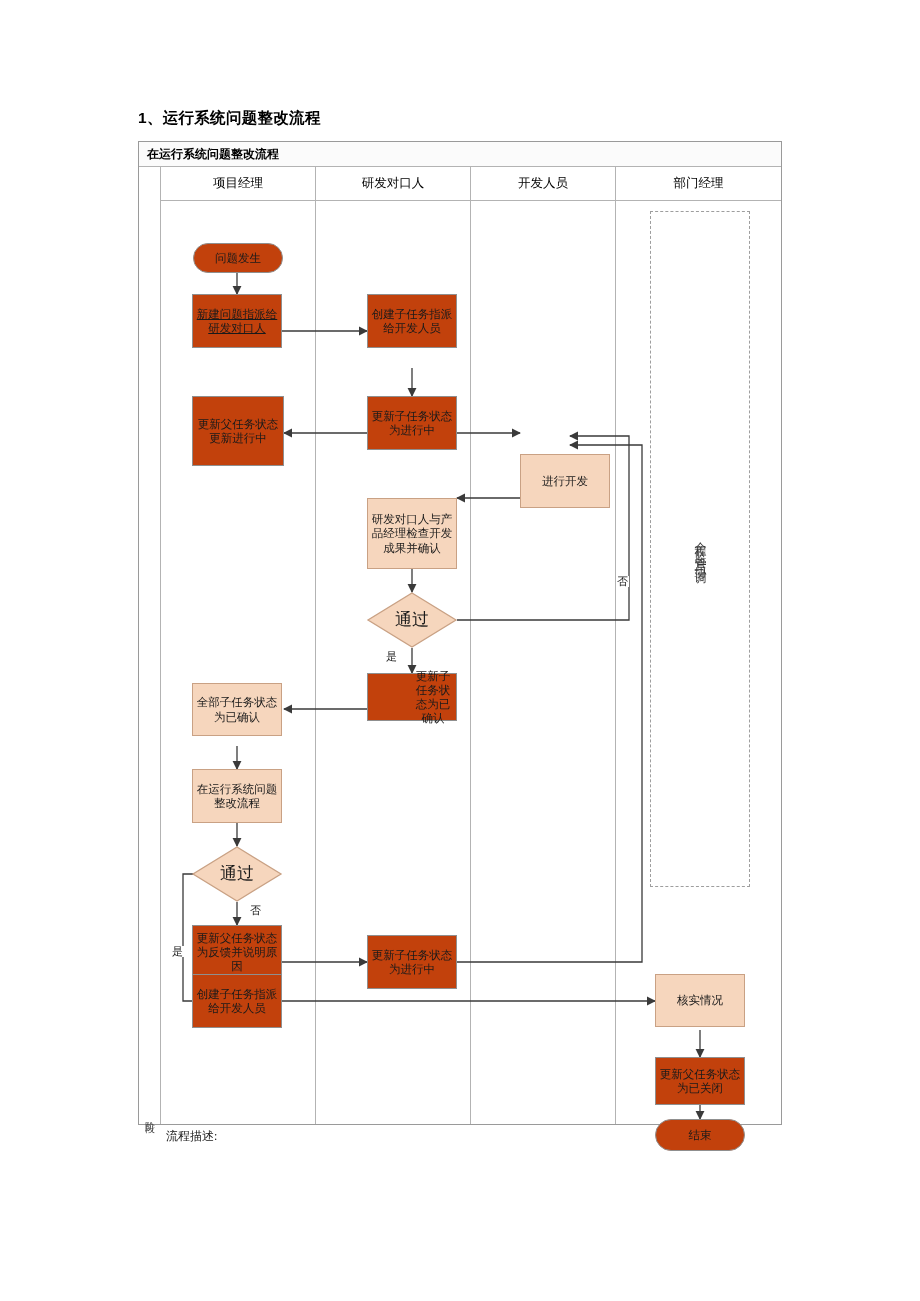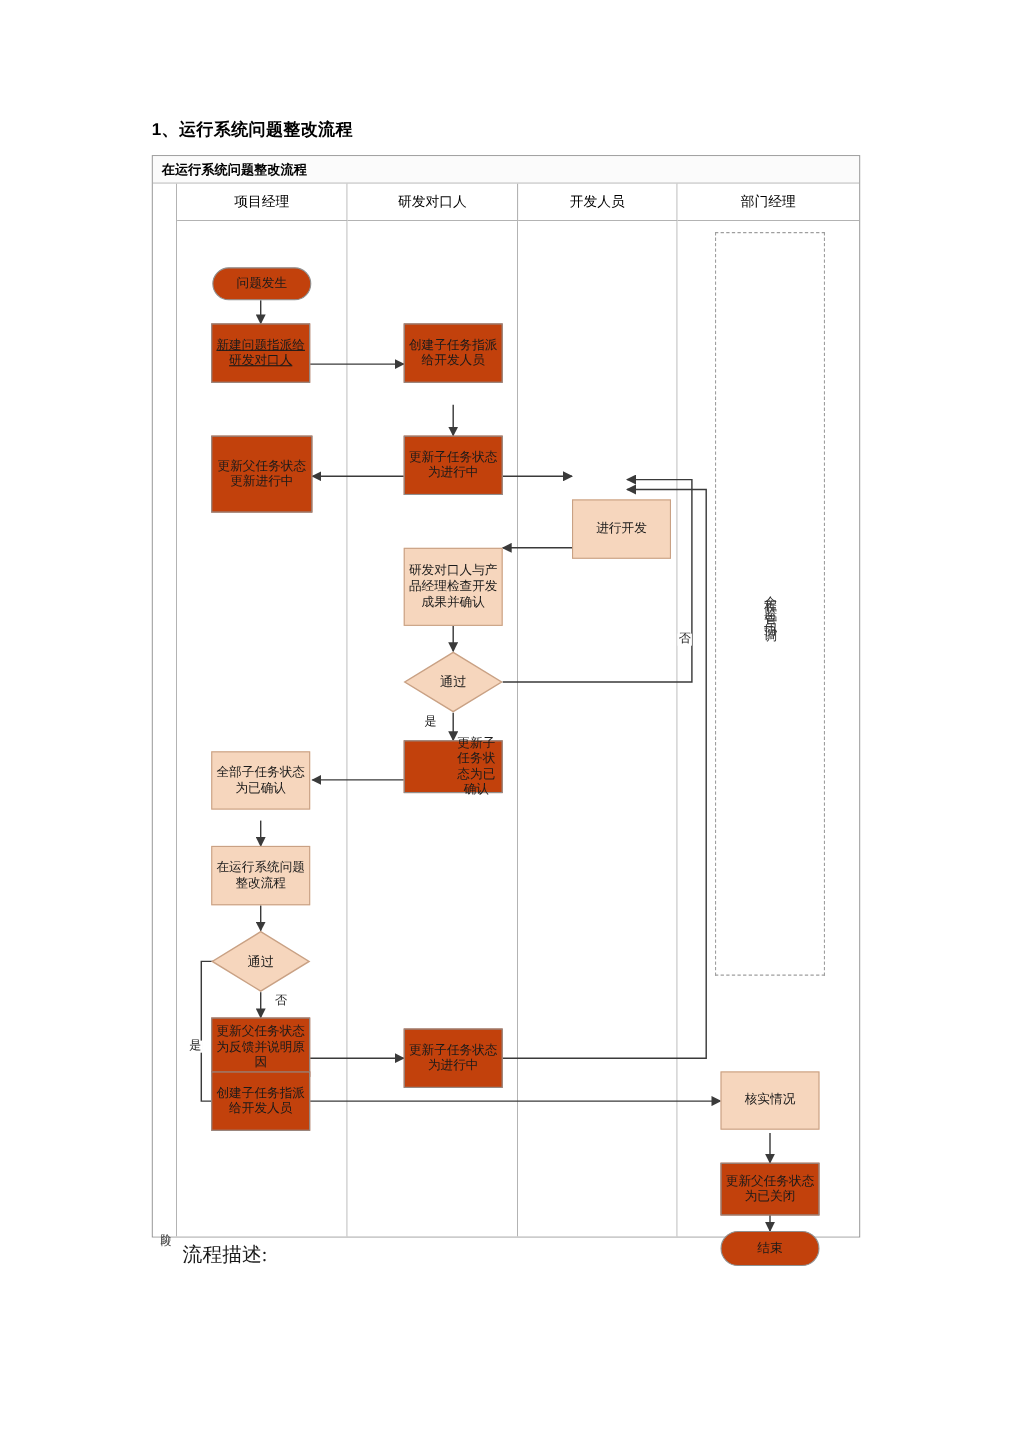--- a/index.html
+++ b/index.html
@@ -66,42 +66,42 @@
     font-size:11.5px;line-height:1.22;color:#1a1a1a;
     border:1px solid #8f8f8f;background:#c2410c;
     padding:2px 3px;
   }
   .node.peach{background:#f6d6bd;border-color:#c9a184;}
   .node.term{border-radius:999px;}
   .node.diamond{
     border:none;background:transparent;padding:0;
   }
   .diamond-shape{position:absolute;inset:0;}
-  .diamond-text{position:relative;z-index:2;font-size:12px;color:#1a1a1a;}
+  .diamond-text{position:relative;z-index:2;font-size:17px;color:#1a1a1a;}
 
   .edge-label{
     position:absolute;font-size:11px;color:#1a1a1a;
     font-family:"Liberation Serif","DejaVu Serif",serif;
     background:#fff;padding:0 1px;line-height:1;
   }
 
   
   .dashed-box{
     position:absolute;box-sizing:border-box;
     border:1.4px dashed #9e9e9e;background:transparent;
     display:flex;align-items:center;justify-content:center;
   }
   .vert-text{
     writing-mode:vertical-rl;text-orientation:upright;
     font-size:12px;letter-spacing:5px;color:#333;
   }
 
   .footer-note{
     position:absolute;left:166px;top:1128px;
-    font-size:18px;color:#1a1a1a;
+    font-size:12px;color:#1a1a1a;
   }
 </style>
 </head>
 <body>
 
 <div class="page">
 
   <div class="doc-heading">1、运行系统问题整改流程</div>
 
   <div class="diagram">

